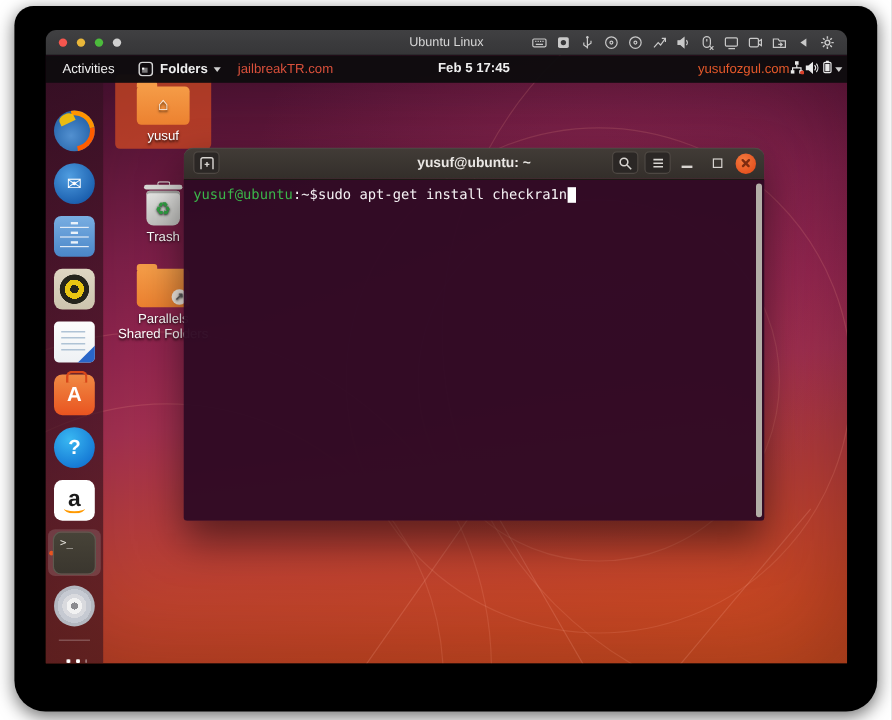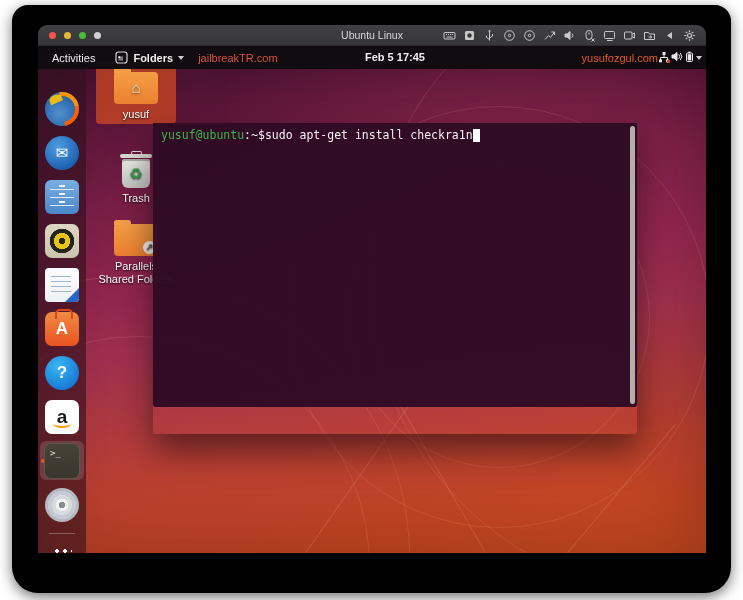--- a/index.html
+++ b/index.html
@@ -338,20 +338,49 @@
       </div>
       <div class="desk-icon" style="left:58px;top:168px;">
         <span class="folder">
             <span class="badge">↗</span>
           </span>
         <span class="two-line">Parallels</span>
         <span class="two-line" style="margin-top:-4px;">Shared Folders</span>
       </div>
 
       <div class="term">
+        <div class="term-titlebar">
+          <div class="tbtn newtab">
+            <svg width="13" height="12" viewBox="0 0 13 12" fill="none" stroke="#d8d5d1" stroke-width="1.2">
+                <path d="M1.5 11V3A1.5 1.5 0 013 1.5h7A1.5 1.5 0 0111.5 3v8"></path>
+                <path d="M4.5 7h4M6.5 5v4"></path>
+              </svg>
+          </div>
+          <div class="term-title">yusuf@ubuntu: ~</div>
+          <div class="tbtn search">
+            <svg width="12" height="12" viewBox="0 0 12 12" fill="none" stroke="#d8d5d1" stroke-width="1.3">
+                <circle cx="5" cy="5" r="3.2"></circle>
+                <path d="M7.5 7.5L11 11"></path>
+              </svg>
+          </div>
+          <div class="tbtn menu">
+            <svg width="11" height="10" viewBox="0 0 11 10" stroke="#d8d5d1" stroke-width="1.3">
+                <path d="M1.5 2h8M1.5 5h8M1.5 8h8"></path>
+              </svg>
+          </div>
+          <div class="wbtn minimize">
+              <i></i>
+            </div>
+          <div class="wbtn maximize">
+              <i></i>
+            </div>
+          <div class="wbtn close">
+              <i></i>
+            </div>
+        </div>
         <div class="term-body">
           <span class="p-user">yusuf@ubuntu</span><span>:</span><span>~</span><span>$</span><span class="cmd">sudo apt-get install checkra1n</span><span class="cursor"></span>
           <div class="scrollbar"></div>
         </div>
       </div>
 
     </div>
   </div>
 </div>
 

